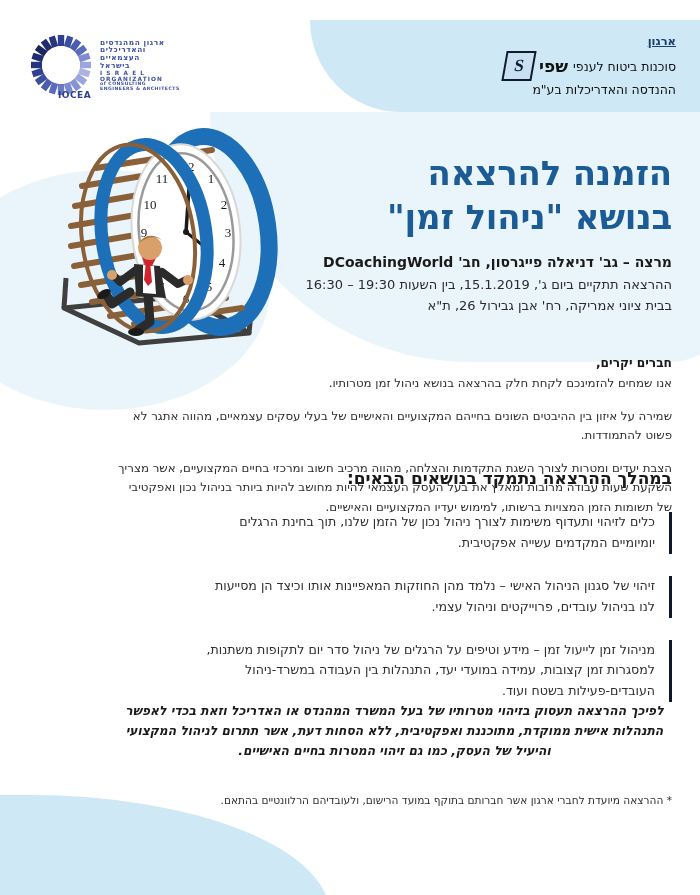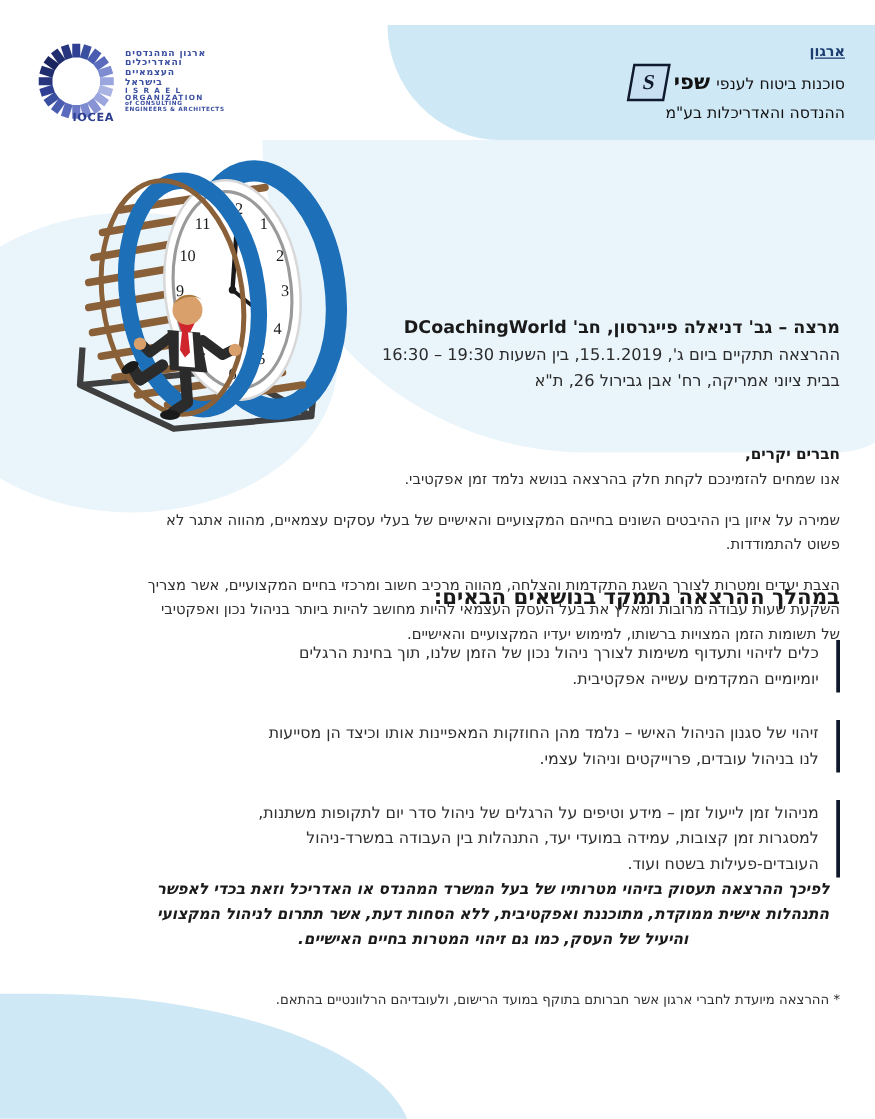--- a/index.html
+++ b/index.html
@@ -246,30 +246,34 @@
         <path d="M10 -6 L26 6 L34 2" stroke="#2b2b2b" stroke-width="8" fill="none" stroke-linecap="round" stroke-linejoin="round"></path>
         <circle cx="-40" cy="-3" r="5" fill="#d9a06c"></circle>
         <circle cx="36" cy="2" r="5" fill="#d9a06c"></circle>
 
         <circle cx="-2" cy="-30" r="12" fill="#d9a06c"></circle>
         <path d="M-14 -34 q10 -14 24 -4 q-6 -4 -14 -2 q-6 2 -10 6 Z" fill="#a97a3f"></path>
       </g>
     </svg>
   </div>
 
+  <div class="headline">
+    <div>הזמנה להרצאה</div>
+    <div>בנושא "ניהול זמן"</div>
+  </div>
 
   <div class="details">
     <div class="d1">מרצה – גב' דניאלה פייגרסון, חב' DCoachingWorld</div>
     <div class="d2">ההרצאה תתקיים ביום ג', 15.1.2019, בין השעות 19:30 – 16:30</div>
     <div class="d3">בבית ציוני אמריקה, רח' אבן גבירול 26, ת"א</div>
   </div>
 
   <div class="body-block">
     <div class="greeting">חברים יקרים,</div>
-    <div class="para">אנו שמחים להזמינכם לקחת חלק בהרצאה בנושא נלמד זמן אפקטיבי.</div>
+    <div class="para">אנו שמחים להזמינכם לקחת חלק בהרצאה בנושא ניהול זמן מטרותיו.</div>
     <div class="para">שמירה על איזון בין ההיבטים השונים בחייהם המקצועיים והאישיים של בעלי עסקים עצמאיים, מהווה אתגר לא פשוט להתמודדות.</div>
     <div class="para">הצבת יעדים ומטרות לצורך השגת התקדמות והצלחה, מהווה מרכיב חשוב ומרכזי בחיים המקצועיים, אשר מצריך השקעת שעות עבודה מרובות ומאלץ את בעל העסק העצמאי להיות מחושב להיות ביותר בניהול נכון ואפקטיבי של תשומות הזמן המצויות ברשותו, למימוש יעדיו המקצועיים והאישיים.</div>
   </div>
 
   <div class="topics-head">במהלך ההרצאה נתמקד בנושאים הבאים:</div>
   <div class="topics">
     <div class="topic">
       <div class="topic-text">כלים לזיהוי ותעדוף משימות לצורך ניהול נכון של הזמן שלנו, תוך בחינת הרגלים יומיומיים המקדמים עשייה אפקטיבית.</div>
     </div>
     <div class="topic">

